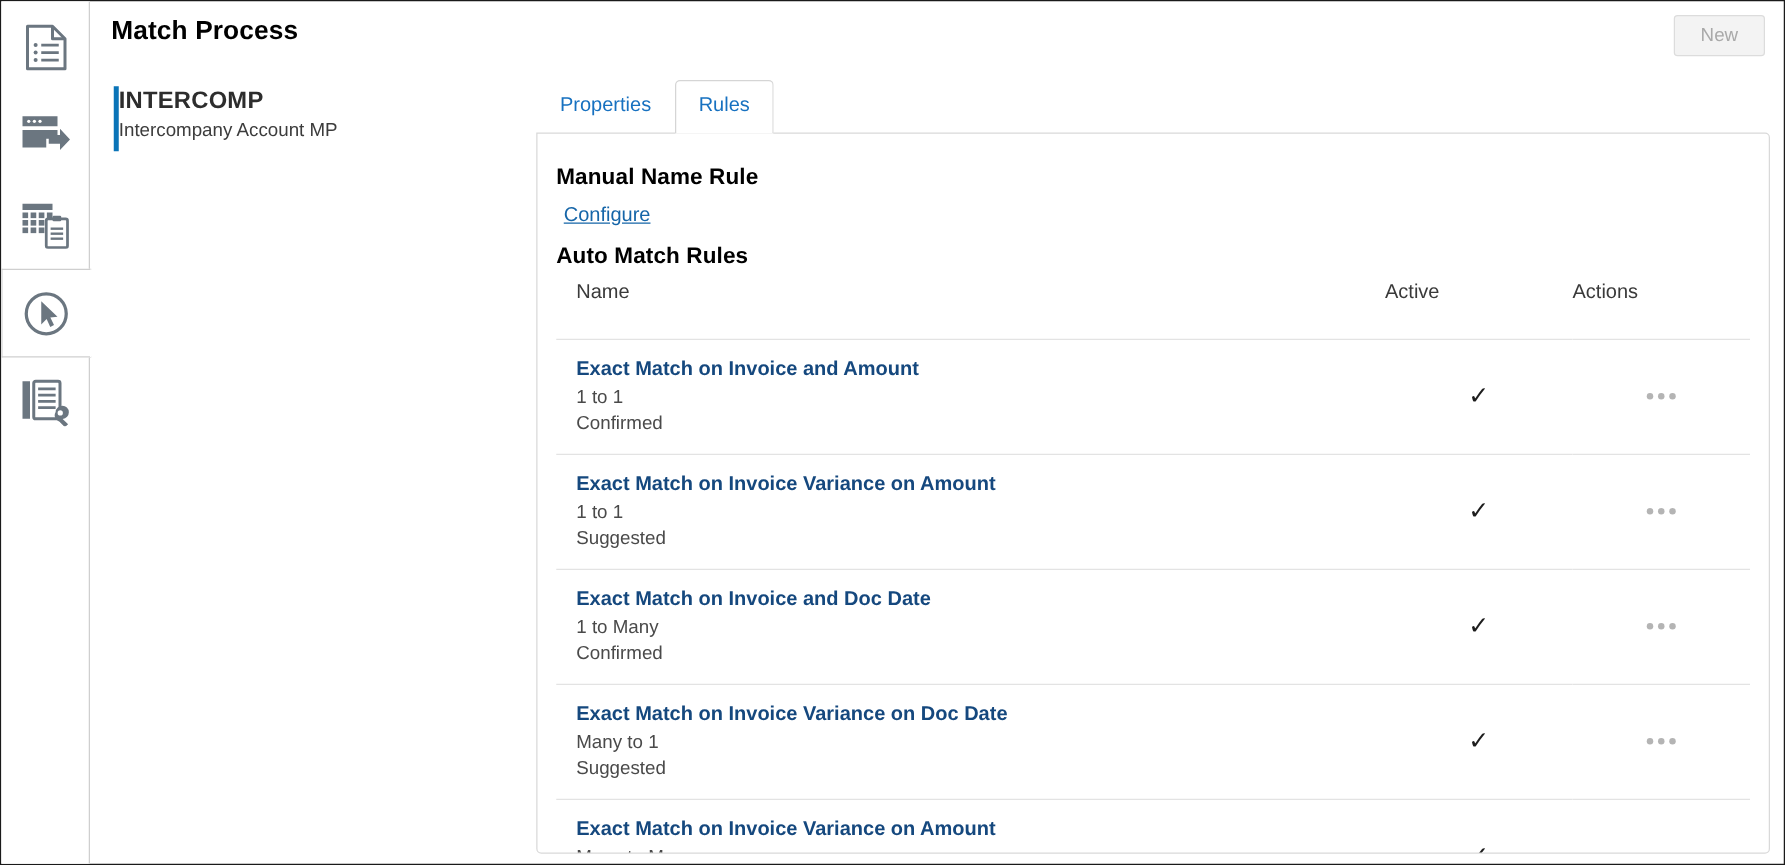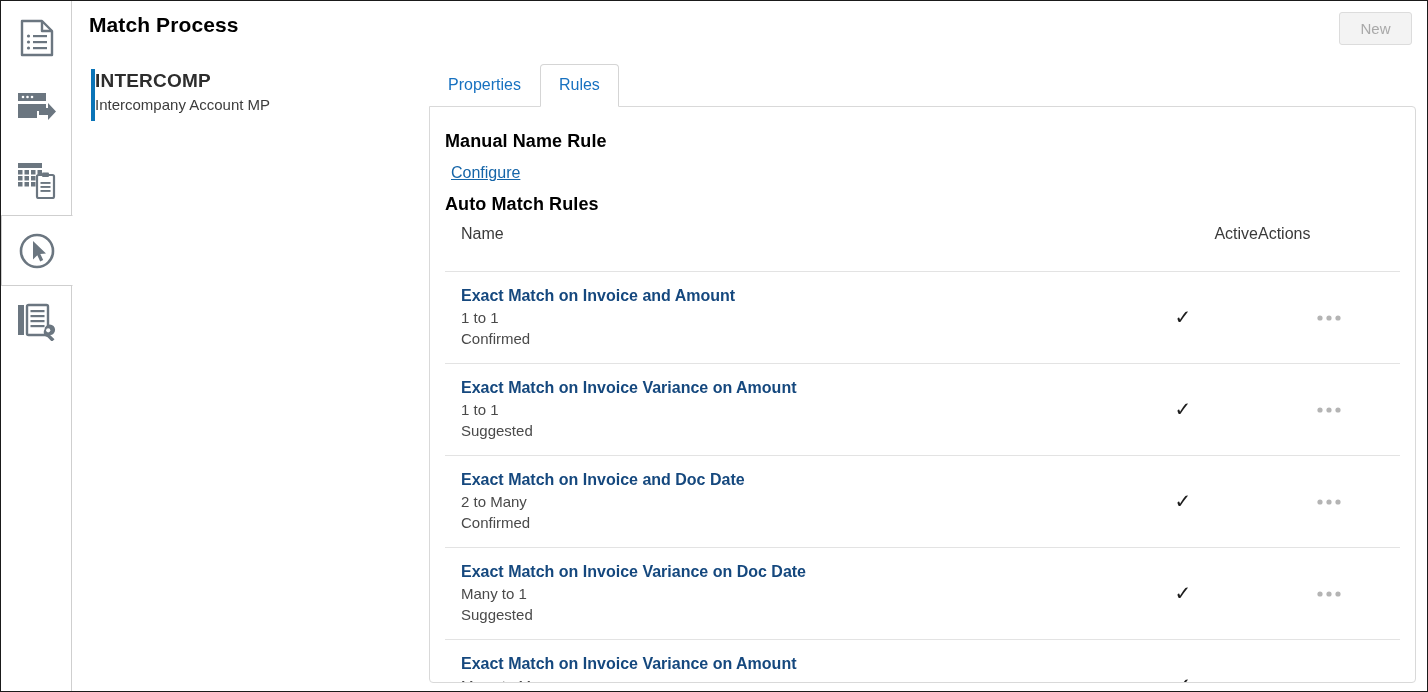--- a/index.html
+++ b/index.html
@@ -185,21 +185,21 @@
   }
   .rules-table th {
     font-weight: normal;
     font-size: 16px;
     color: #3a3a3a;
     text-align: left;
     padding: 0 0 28px 0;
     border-bottom: 1px solid #e3e3e3;
   }
   .rules-table th.col-name   { padding-left: 16px; }
-  .rules-table th.col-active { text-align: right; width: 150px; }
+  .rules-table th.col-active { text-align: left; width: 150px; }
   .rules-table th.col-actions{ width: 142px; }
 
   .rules-table td {
     padding: 13px 0 14px 0;
     vertical-align: middle;
     border-bottom: 1px solid #e3e3e3;
   }
   .rules-table tr:last-child td { border-bottom: 1px solid #e3e3e3; }
   .rules-table td.cell-name { padding-left: 16px; }
 
@@ -369,21 +369,21 @@
           <tr>
             <td class="cell-name"><div class="rule-name">Exact Match on Invoice Variance on Amount</div><div class="rule-cardinality">1 to 1</div><div class="rule-status">Suggested</div></td>
             <td class="cell-active"><span class="check-mark">✓</span></td>
             <td class="cell-actions"><span class="ellipsis-btn"><svg width="26" height="8" viewBox="0 0 26 8">
                   <circle cx="4" cy="4" r="2.6" fill="#b4b4b4"></circle>
                   <circle cx="13" cy="4" r="2.6" fill="#b4b4b4"></circle>
                   <circle cx="22" cy="4" r="2.6" fill="#b4b4b4"></circle>
                 </svg></span></td>
           </tr>
           <tr>
-            <td class="cell-name"><div class="rule-name">Exact Match on Invoice and Doc Date</div><div class="rule-cardinality">2 to Many</div><div class="rule-status">Confirmed</div></td>
+            <td class="cell-name"><div class="rule-name">Exact Match on Invoice and Doc Date</div><div class="rule-cardinality">1 to Many</div><div class="rule-status">Confirmed</div></td>
             <td class="cell-active"><span class="check-mark">✓</span></td>
             <td class="cell-actions"><span class="ellipsis-btn"><svg width="26" height="8" viewBox="0 0 26 8">
                   <circle cx="4" cy="4" r="2.6" fill="#b4b4b4"></circle>
                   <circle cx="13" cy="4" r="2.6" fill="#b4b4b4"></circle>
                   <circle cx="22" cy="4" r="2.6" fill="#b4b4b4"></circle>
                 </svg></span></td>
           </tr>
           <tr>
             <td class="cell-name"><div class="rule-name">Exact Match on Invoice Variance on Doc Date</div><div class="rule-cardinality">Many to 1</div><div class="rule-status">Suggested</div></td>
             <td class="cell-active"><span class="check-mark">✓</span></td>

